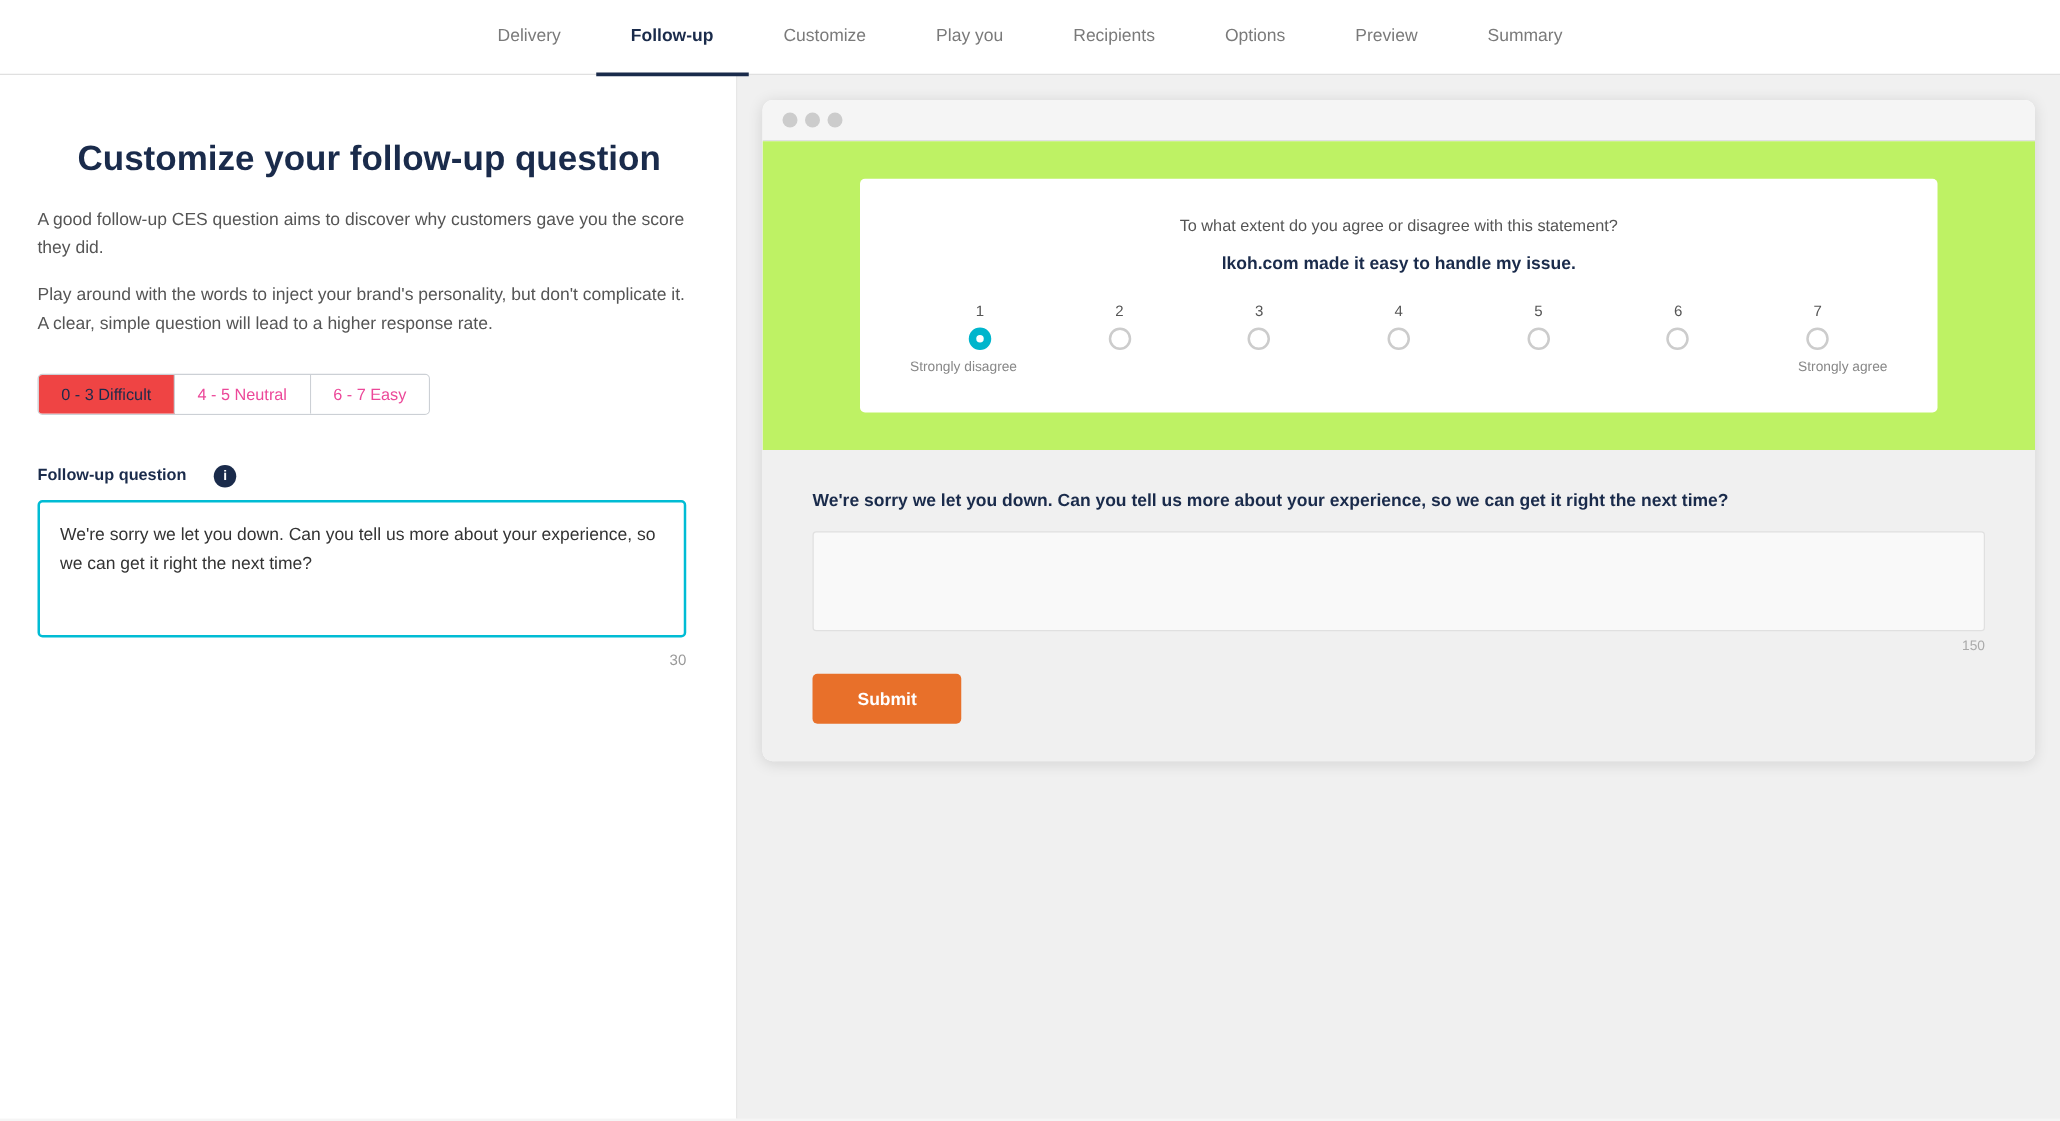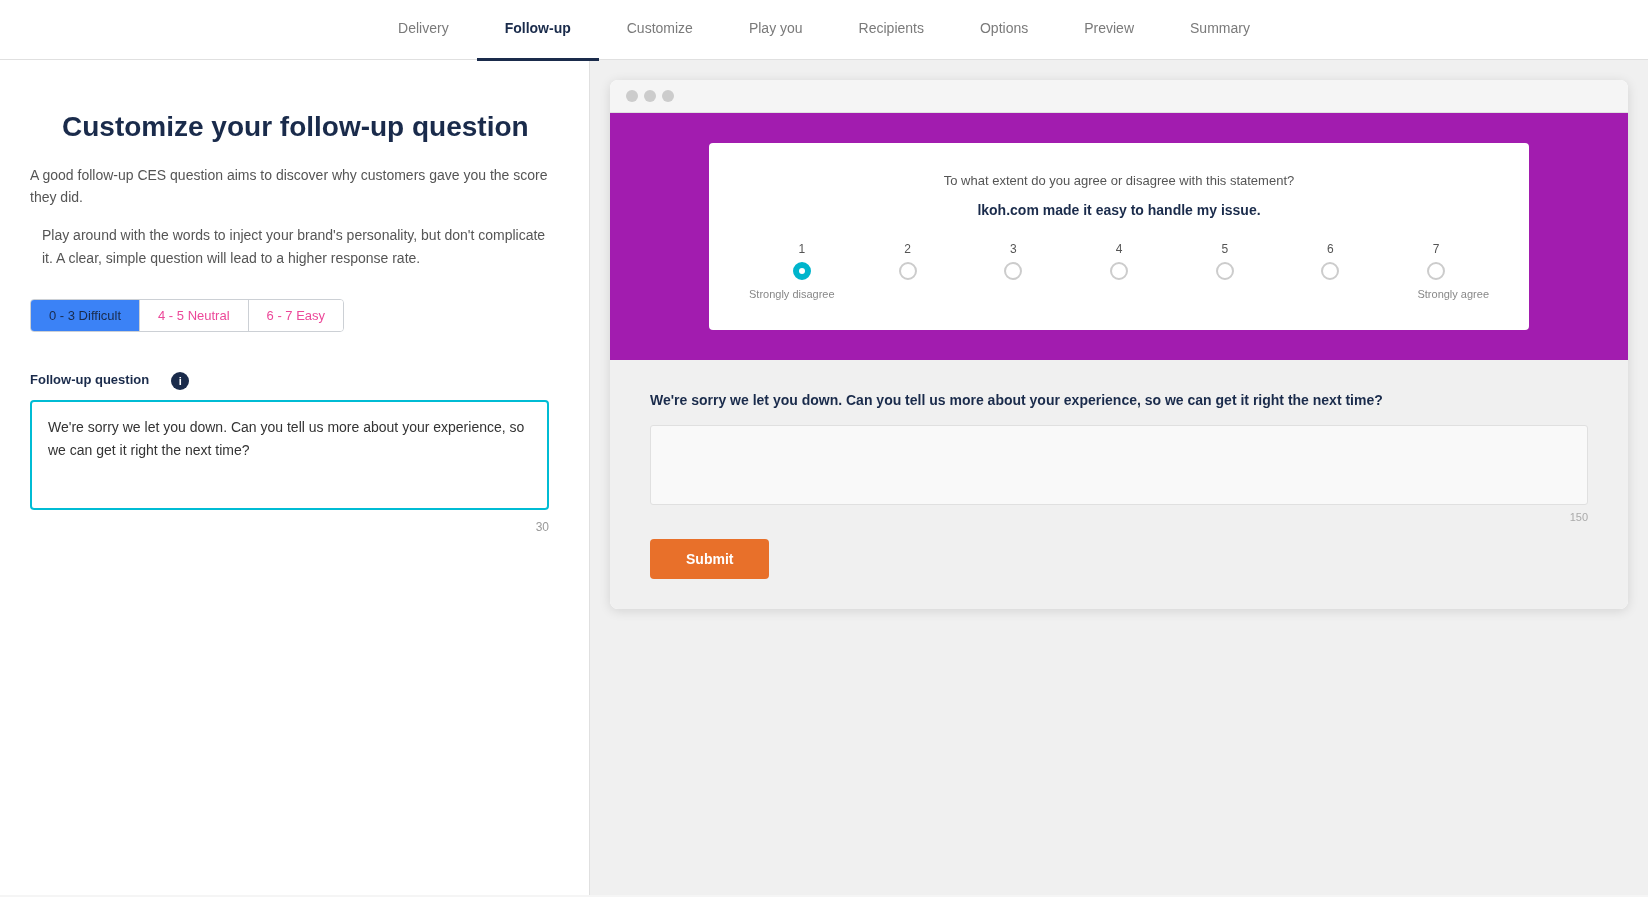--- a/index.html
+++ b/index.html
@@ -62,21 +62,20 @@
       margin-left: 32px;
     }
     .left-panel .description {
       font-size: 14px;
       color: #555;
       line-height: 1.6;
       margin-bottom: 16px;
     }
     .left-panel .description + .description {
       margin-top: 0;
-      margin-left: 12px;
     }
 
     
     .score-filter {
       display: flex;
       gap: 0;
       margin: 30px 0 40px 0;
       border: 1px solid #ccd0d5;
       border-radius: 4px;
       overflow: hidden;
@@ -87,21 +86,21 @@
       font-size: 13px;
       color: #ec4899;
       cursor: pointer;
       background: #fff;
       border: none;
       border-right: 1px solid #ccd0d5;
       outline: none;
     }
     .score-btn:last-child { border-right: none; }
     .score-btn.active {
-      background: #3b82f6;
+      background: #ef4444;
       color: #1a2b4b;
       font-weight: 500;
     }
 
     
     .followup-label {
       font-size: 13px;
       font-weight: 600;
       color: #1a2b4b;
       margin-bottom: 10px;
@@ -166,22 +165,22 @@
       gap: 6px;
     }
     .browser-dot {
       width: 12px; height: 12px;
       border-radius: 50%;
       background: #ccc;
     }
 
     
     .teal-banner {
-      background: #a21caf;
-      padding: 30px 39px;
+      background: #bef264;
+      padding: 30px 18px;
     }
 
     
     .survey-card {
       background: #fff;
       border-radius: 4px;
       padding: 30px 40px;
       margin: 0 60px;
     }
     .survey-question-text {

